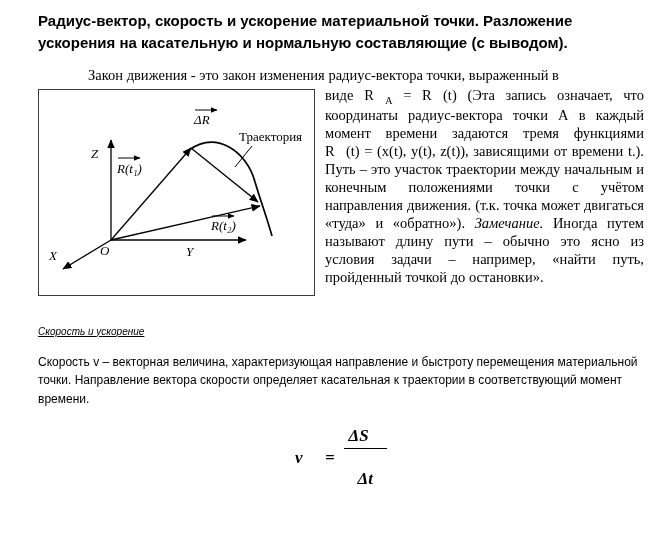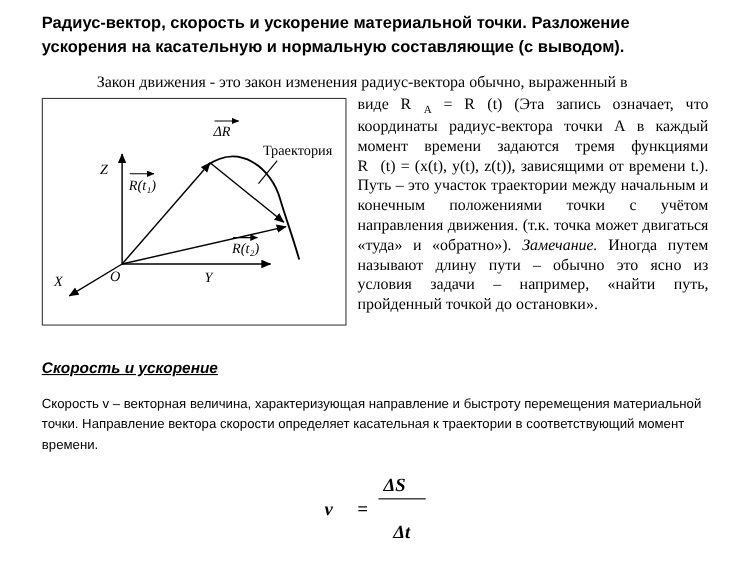--- a/index.html
+++ b/index.html
@@ -22,22 +22,22 @@
   }
   .figure-box svg{display:block;}
   .law-text{
     font-size:14.5px;line-height:1.24;text-align:justify;margin:0;padding-left:28px;
   }
   .law-text .remark{font-style:italic;}
   .law-text .math{white-space:nowrap;}
   .law-text sub{font-size:10px;}
   .clearfix{clear:both;}
   .speed-heading{
-    font-family:"Liberation Sans", sans-serif;font-style:italic;font-weight:bold;
-    text-decoration:underline;font-size:14px;margin:26px 0 16px 0;
+    font-family:"Liberation Sans", sans-serif;font-style:italic;font-weight:normal;
+    text-decoration:underline;font-size:10px;margin:26px 0 16px 0;
   }
   .speed-body{
     font-family:"Liberation Sans", sans-serif;font-size:12px;line-height:1.55;
     margin:0 0 18px 0;max-width:610px;
   }
   .formula{
     display:flex;justify-content:center;align-items:center;gap:9px;
     font-family:"Liberation Serif", serif;font-style:italic;font-weight:bold;
     font-size:17px;margin-top:12px;
   }
@@ -47,21 +47,21 @@
   .fig-text{font-family:"Liberation Serif", serif;font-style:italic;font-size:13px;fill:#000;}
   .fig-text-upright{font-family:"Liberation Serif", serif;font-size:13px;fill:#000;}
 </style>
 </head>
 <body>
 
 <div class="page">
 
   <h1 class="title">Радиус-вектор, скорость и ускорение материальной точки. Разложение ускорения на касательную и нормальную составляющие (с выводом).</h1>
 
-  <p class="first-line">Закон движения - это закон изменения радиус-вектора обычно, выраженный в</p>
+  <p class="first-line">Закон движения - это закон изменения радиус-вектора точки, выраженный в</p>
 
   <div class="figure-box">
     <svg width="275" height="205" viewBox="0 0 275 205">
       <defs>
         <marker id="arr" markerWidth="8" markerHeight="8" refX="6.5" refY="3" orient="auto">
           <path d="M0,0 L7,3 L0,6 Z" fill="#000"></path>
         </marker>
       </defs>
 
       <line x1="72" y1="150" x2="72" y2="50" stroke="#000" stroke-width="1.3" marker-end="url(#arr)"></line>

